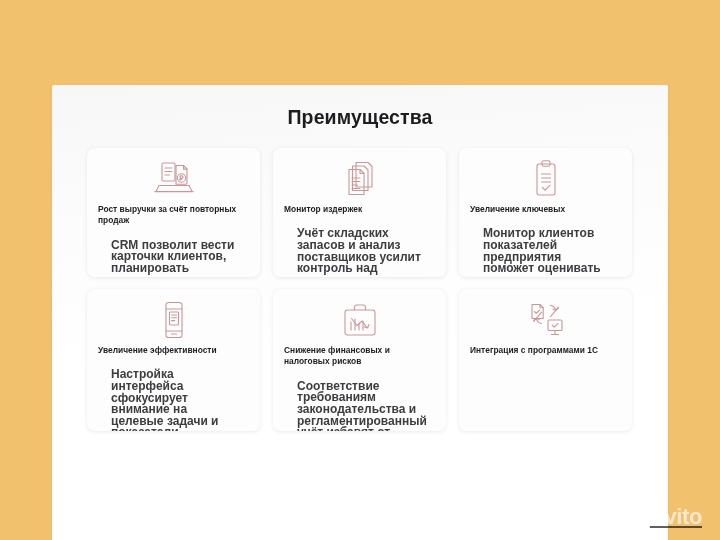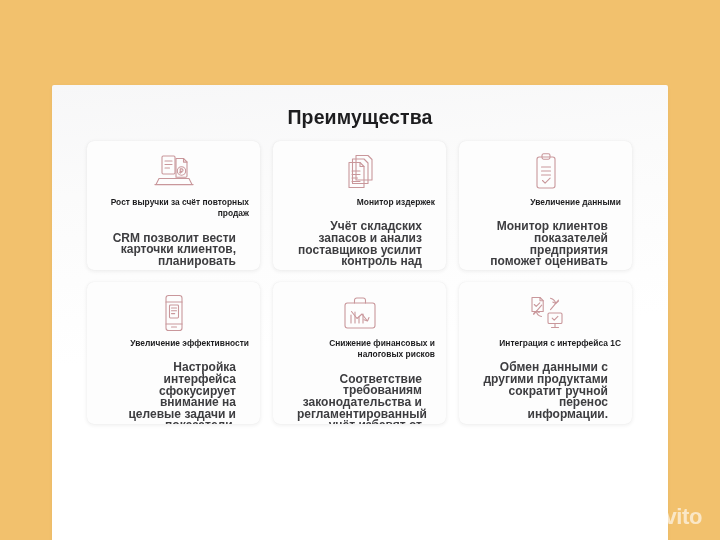--- a/index.html
+++ b/index.html
@@ -43,28 +43,27 @@
     font-size: 19.5px;
     font-weight: bold;
     letter-spacing: 0.1px;
     color: #1d1d1f;
   }
 
   
   .grid {
     position: absolute;
     left: 35px;
-    top: 56px;
+    top: 63px;
     width: 546px;
     display: grid;
     grid-template-columns: repeat(3, 173px);
     grid-template-rows: 129px 142px;
     column-gap: 13px;
     row-gap: 12px;
-    text-align: right;
   }
 
   .card {
     position: relative;
     background: #fdfdfd;
     border-radius: 7px;
     box-shadow: 0 1px 4px rgba(40, 40, 40, 0.085),
                 0 0 1px rgba(40, 40, 40, 0.07);
     padding: 0;
     overflow: hidden;
@@ -106,20 +105,21 @@
 
   
   .watermark {
     position: absolute;
     right: 18px;
     bottom: 12px;
     display: flex;
     align-items: center;
     gap: 0;
     opacity: 0.62;
+    text-decoration: underline;
   }
   .wm-dots {
     position: relative;
     width: 18px;
     height: 18px;
     flex: 0 0 auto;
   }
   .wm-dots i {
     position: absolute;
     display: block;
@@ -187,21 +187,21 @@
       <div class="card">
         <div class="card-icon">
           <svg width="30" height="40" viewBox="0 0 30 40" fill="none" stroke="#c9979b" stroke-width="1.1" stroke-linecap="round" stroke-linejoin="round">
             <rect x="6" y="5" width="18" height="31" rx="2.2"></rect>
             <rect x="11" y="1.8" width="8" height="5.4" rx="1.6"></rect>
             <path d="M10.5 15h9M10.5 19h9M10.5 23h9"></path>
             <path d="M11.5 28.5l2.6 2.6 5-5"></path>
           </svg>
         </div>
         <div class="card-body">
-          <p class="card-title">Увеличение данными</p>
+          <p class="card-title">Увеличение ключевых</p>
           <p class="card-desc">Монитор клиентов показателей предприятия поможет оценивать текущее состояния бизнеса.</p>
         </div>
       </div>
 
       <div class="card">
         <div class="card-icon">
           <svg width="26" height="40" viewBox="0 0 26 40" fill="none" stroke="#c9979b" stroke-width="1.1" stroke-linecap="round" stroke-linejoin="round">
             <rect x="5" y="2.5" width="16" height="35" rx="2.6"></rect>
             <path d="M5 9h16M5 31h16"></path>
             <rect x="8.5" y="12" width="9" height="13" rx="0.9"></rect>
@@ -242,22 +242,21 @@
             <path d="M33.5 7.2l-8 9.5"></path>
             <path d="M16.5 23.5c-2.6-.6-4.6-2.6-5.2-5.2"></path>
             <path d="M11.3 18.3l-2.6 2.1M11.3 18.3l2.9 1.3"></path>
             <path d="M8.7 21.4l8-9.2"></path>
             <rect x="23" y="20" width="14" height="10.5" rx="1.3"></rect>
             <path d="M27.2 25.2l2 2 3.7-3.9"></path>
             <path d="M30 30.5v3.5M26.5 34.5h7"></path>
           </svg>
         </div>
         <div class="card-body">
-          <p class="card-title">Интеграция с интерфейса 1С</p>
-          <p class="card-desc">Обмен данными с другими продуктами сократит ручной перенос информации.</p>
+          <p class="card-title">Интеграция с программами 1С</p>
         </div>
       </div>
 
     </div>
   </div>
 
   <div class="watermark">
     <span class="wm-dots">
       <i></i>
         <i></i>

